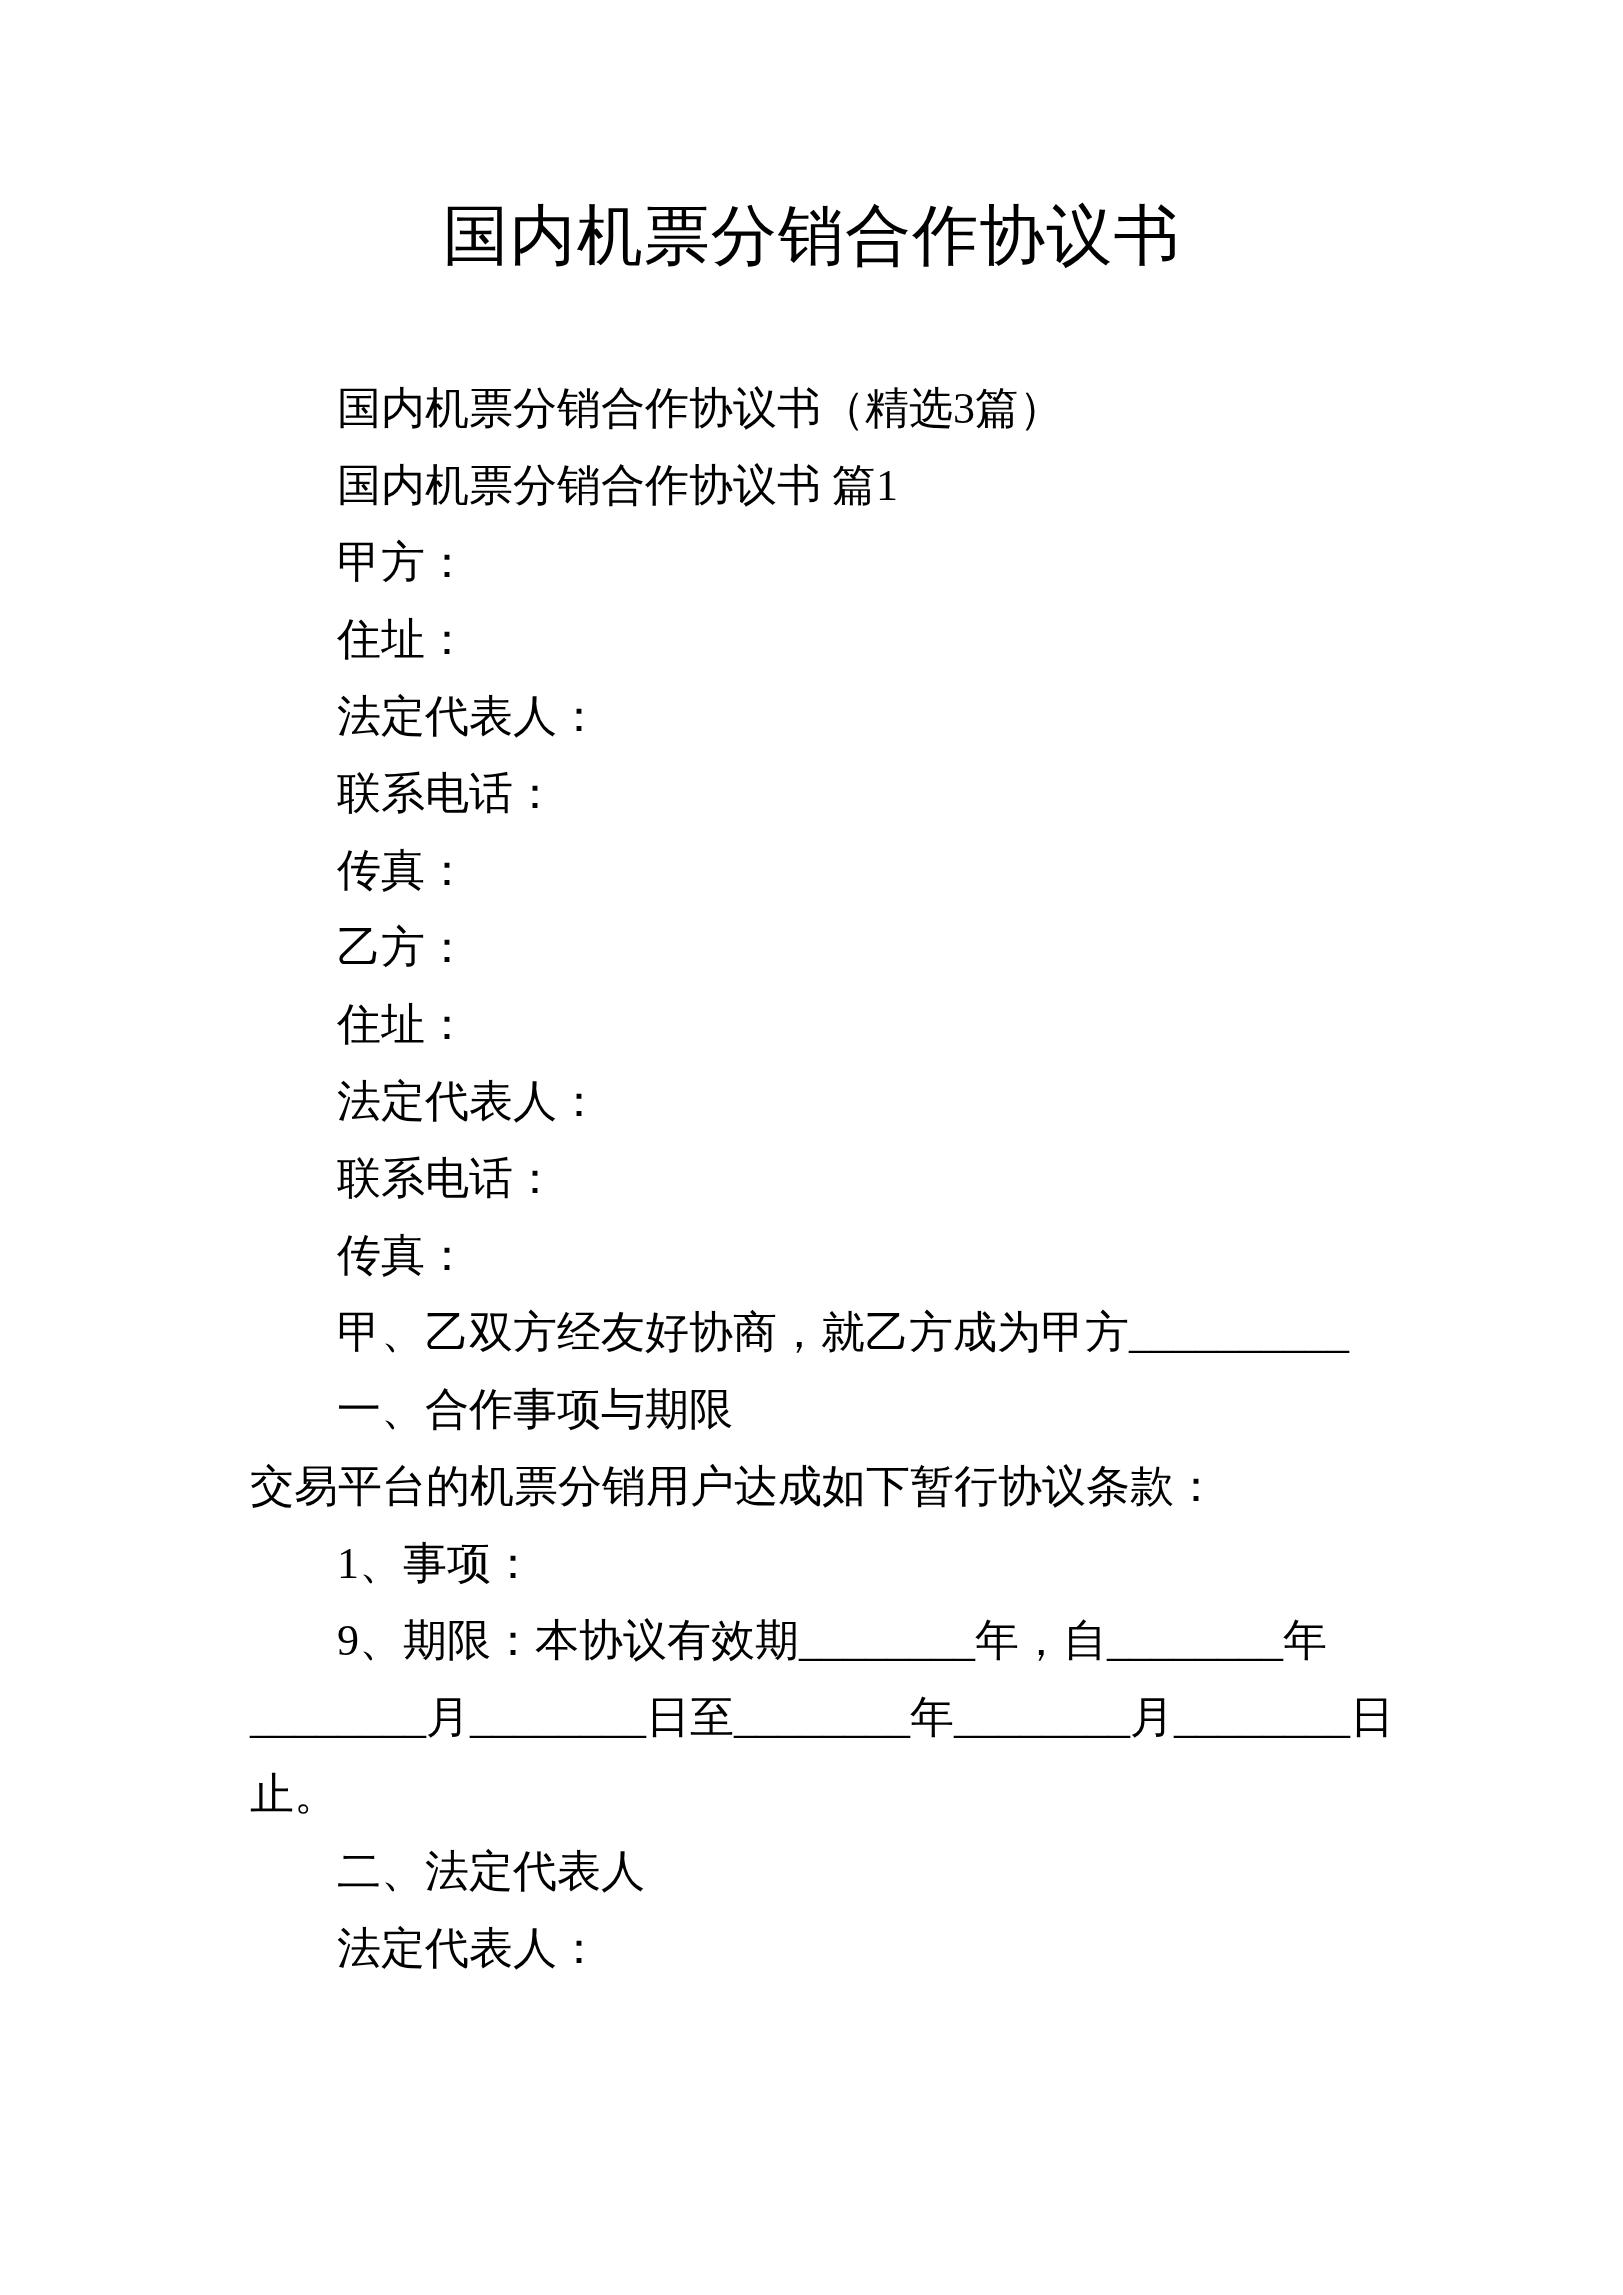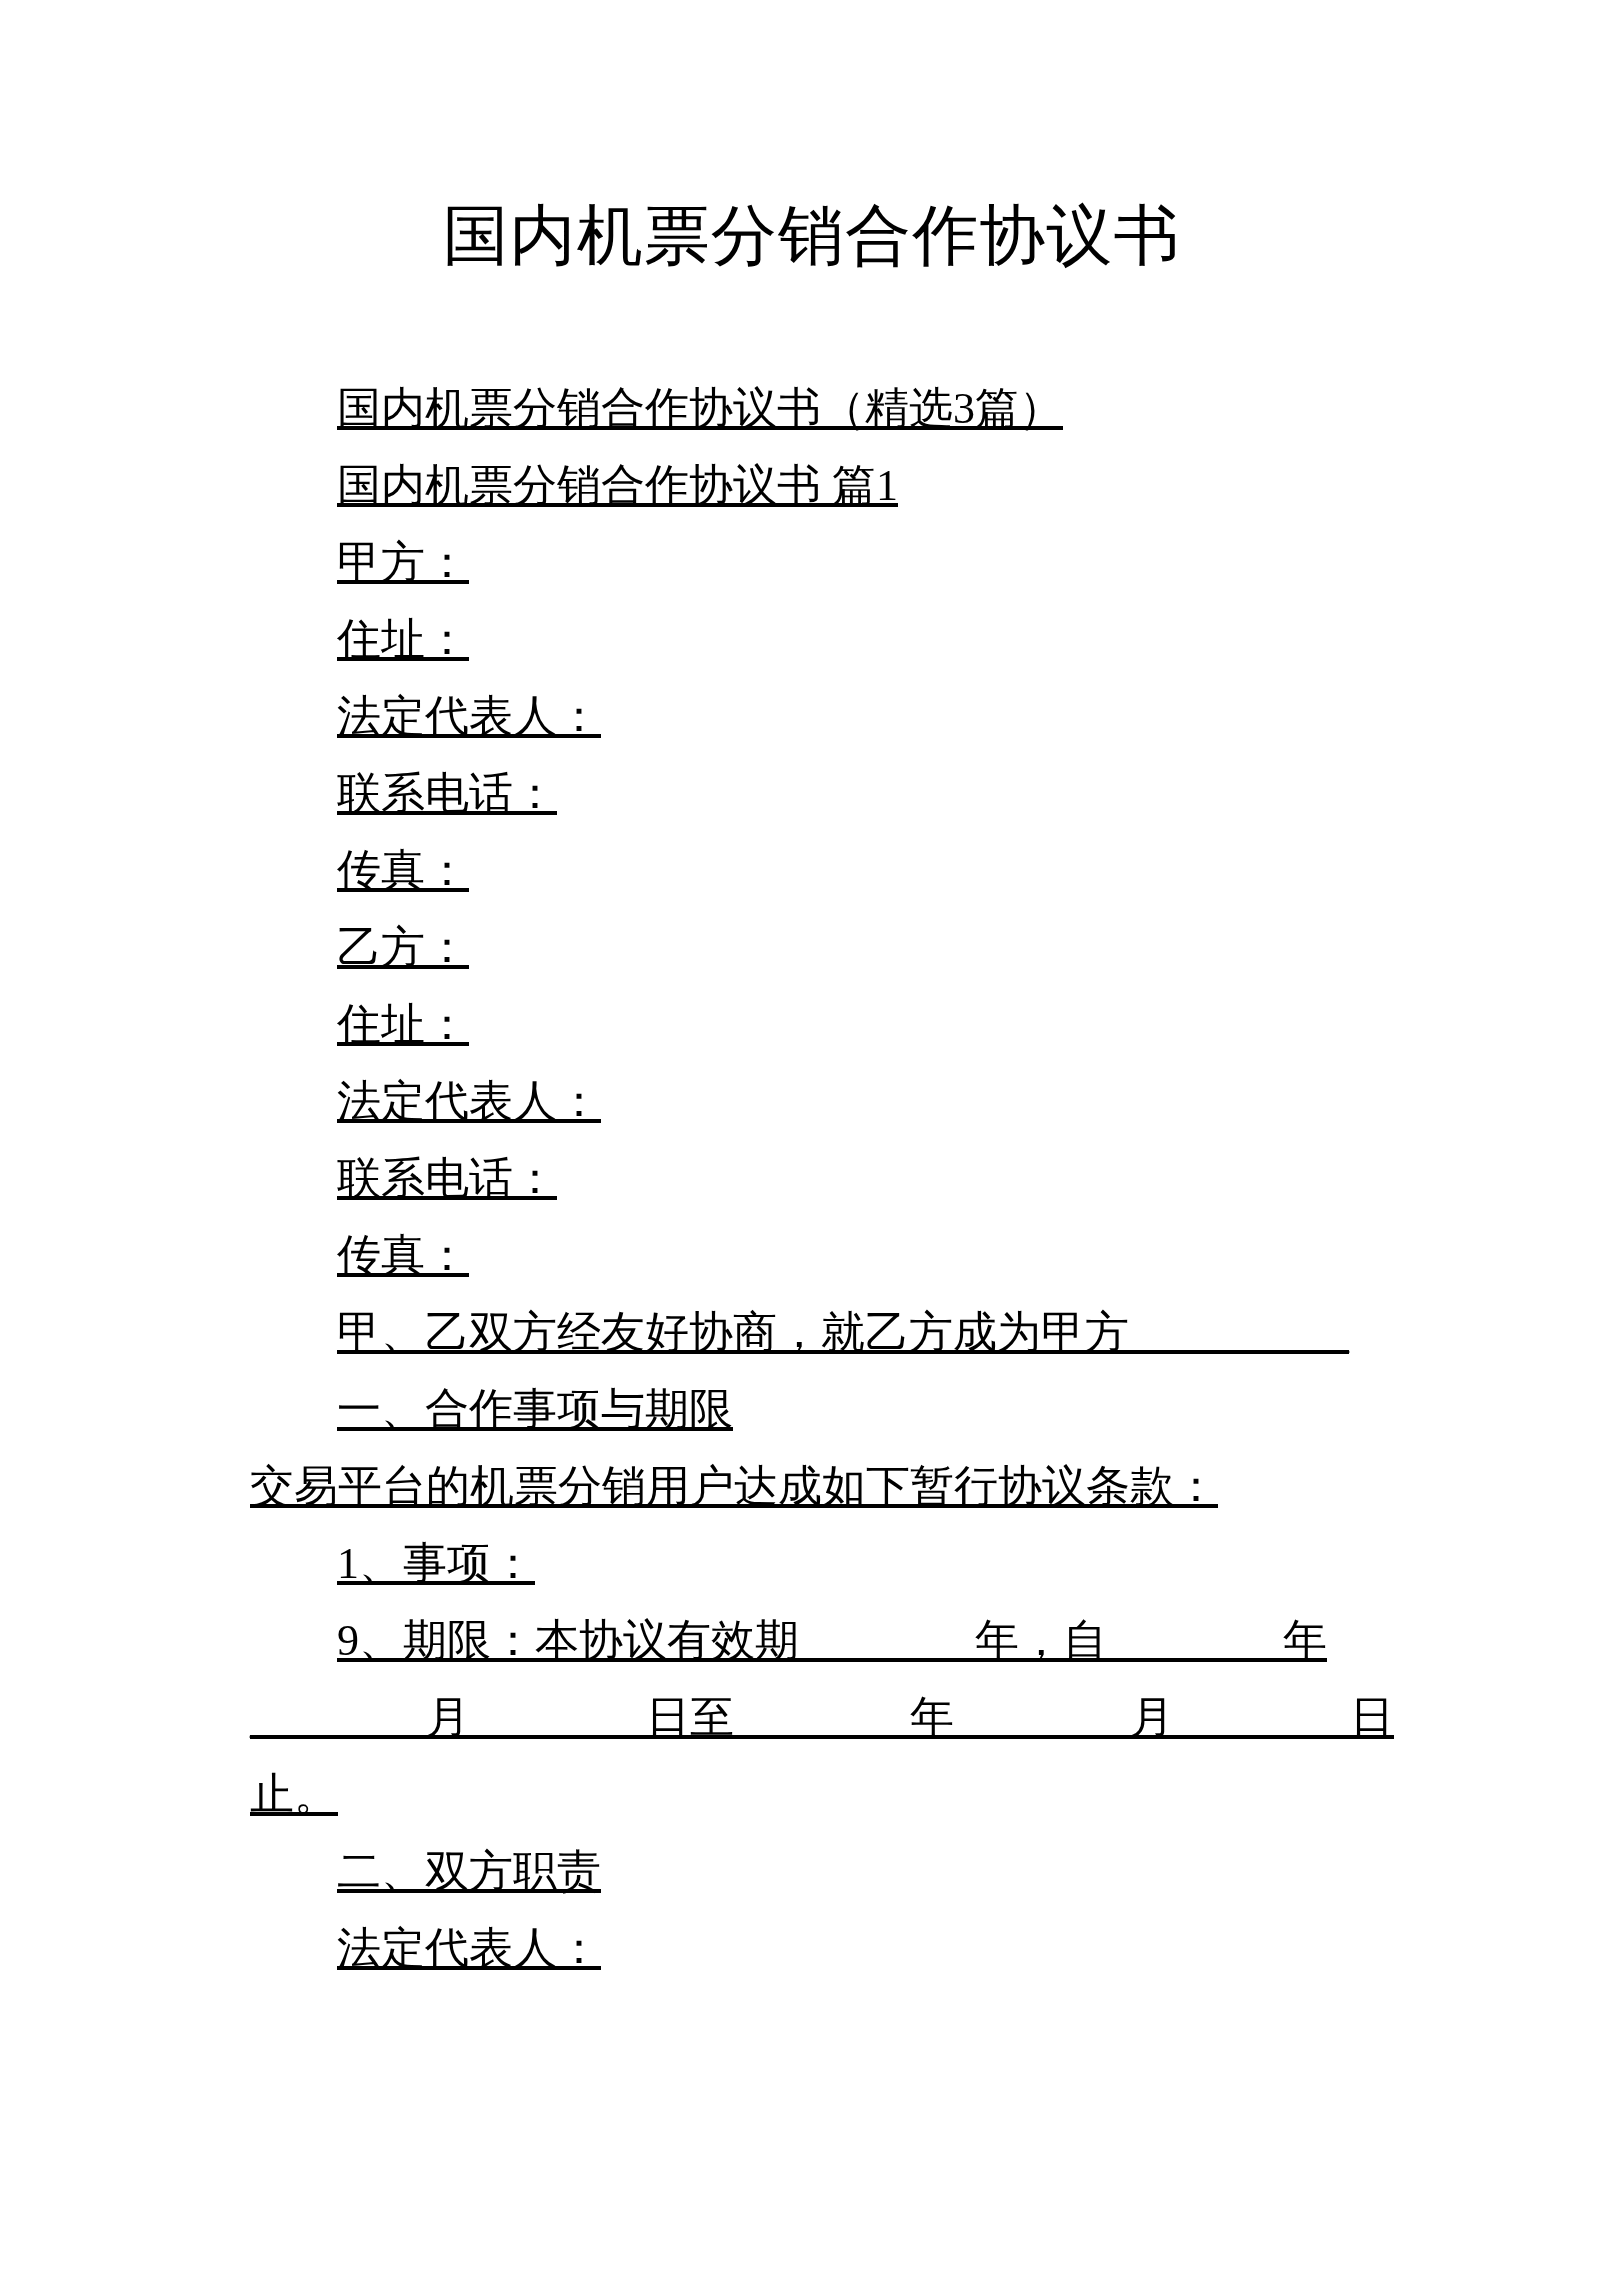--- a/index.html
+++ b/index.html
@@ -26,21 +26,20 @@
     font-size: 66px;
     line-height: 80px;
     font-weight: normal;
     letter-spacing: 1.1px;
     white-space: nowrap;
   }
   .content {
     margin-top: 94px;
     padding-left: 250px;
     padding-right: 224px;
-    text-decoration: underline;
   }
   .line {
     font-size: 44px;
     line-height: 77px;
     height: 77px;
     white-space: nowrap;
     text-align: left;
   }
   .line.indent {
     text-indent: 87px; 
@@ -66,17 +65,17 @@
       <div class="line indent">法定代表人：</div>
       <div class="line indent">联系电话：</div>
       <div class="line indent">传真：</div>
       <div class="line indent">甲、乙双方经友好协商，就乙方成为甲方__________</div>
       <div class="line indent">一、合作事项与期限</div>
       <div class="line">交易平台的机票分销用户达成如下暂行协议条款：</div>
       <div class="line indent">1、事项：</div>
       <div class="line indent">9、期限：本协议有效期________年，自________年</div>
       <div class="line">________月________日至________年________月________日</div>
       <div class="line">止。</div>
-      <div class="line indent">二、双方职责</div>
+      <div class="line indent">二、法定代表人</div>
       <div class="line indent">法定代表人：</div>
     </div>
 </div>
 
 
 </body></html>

